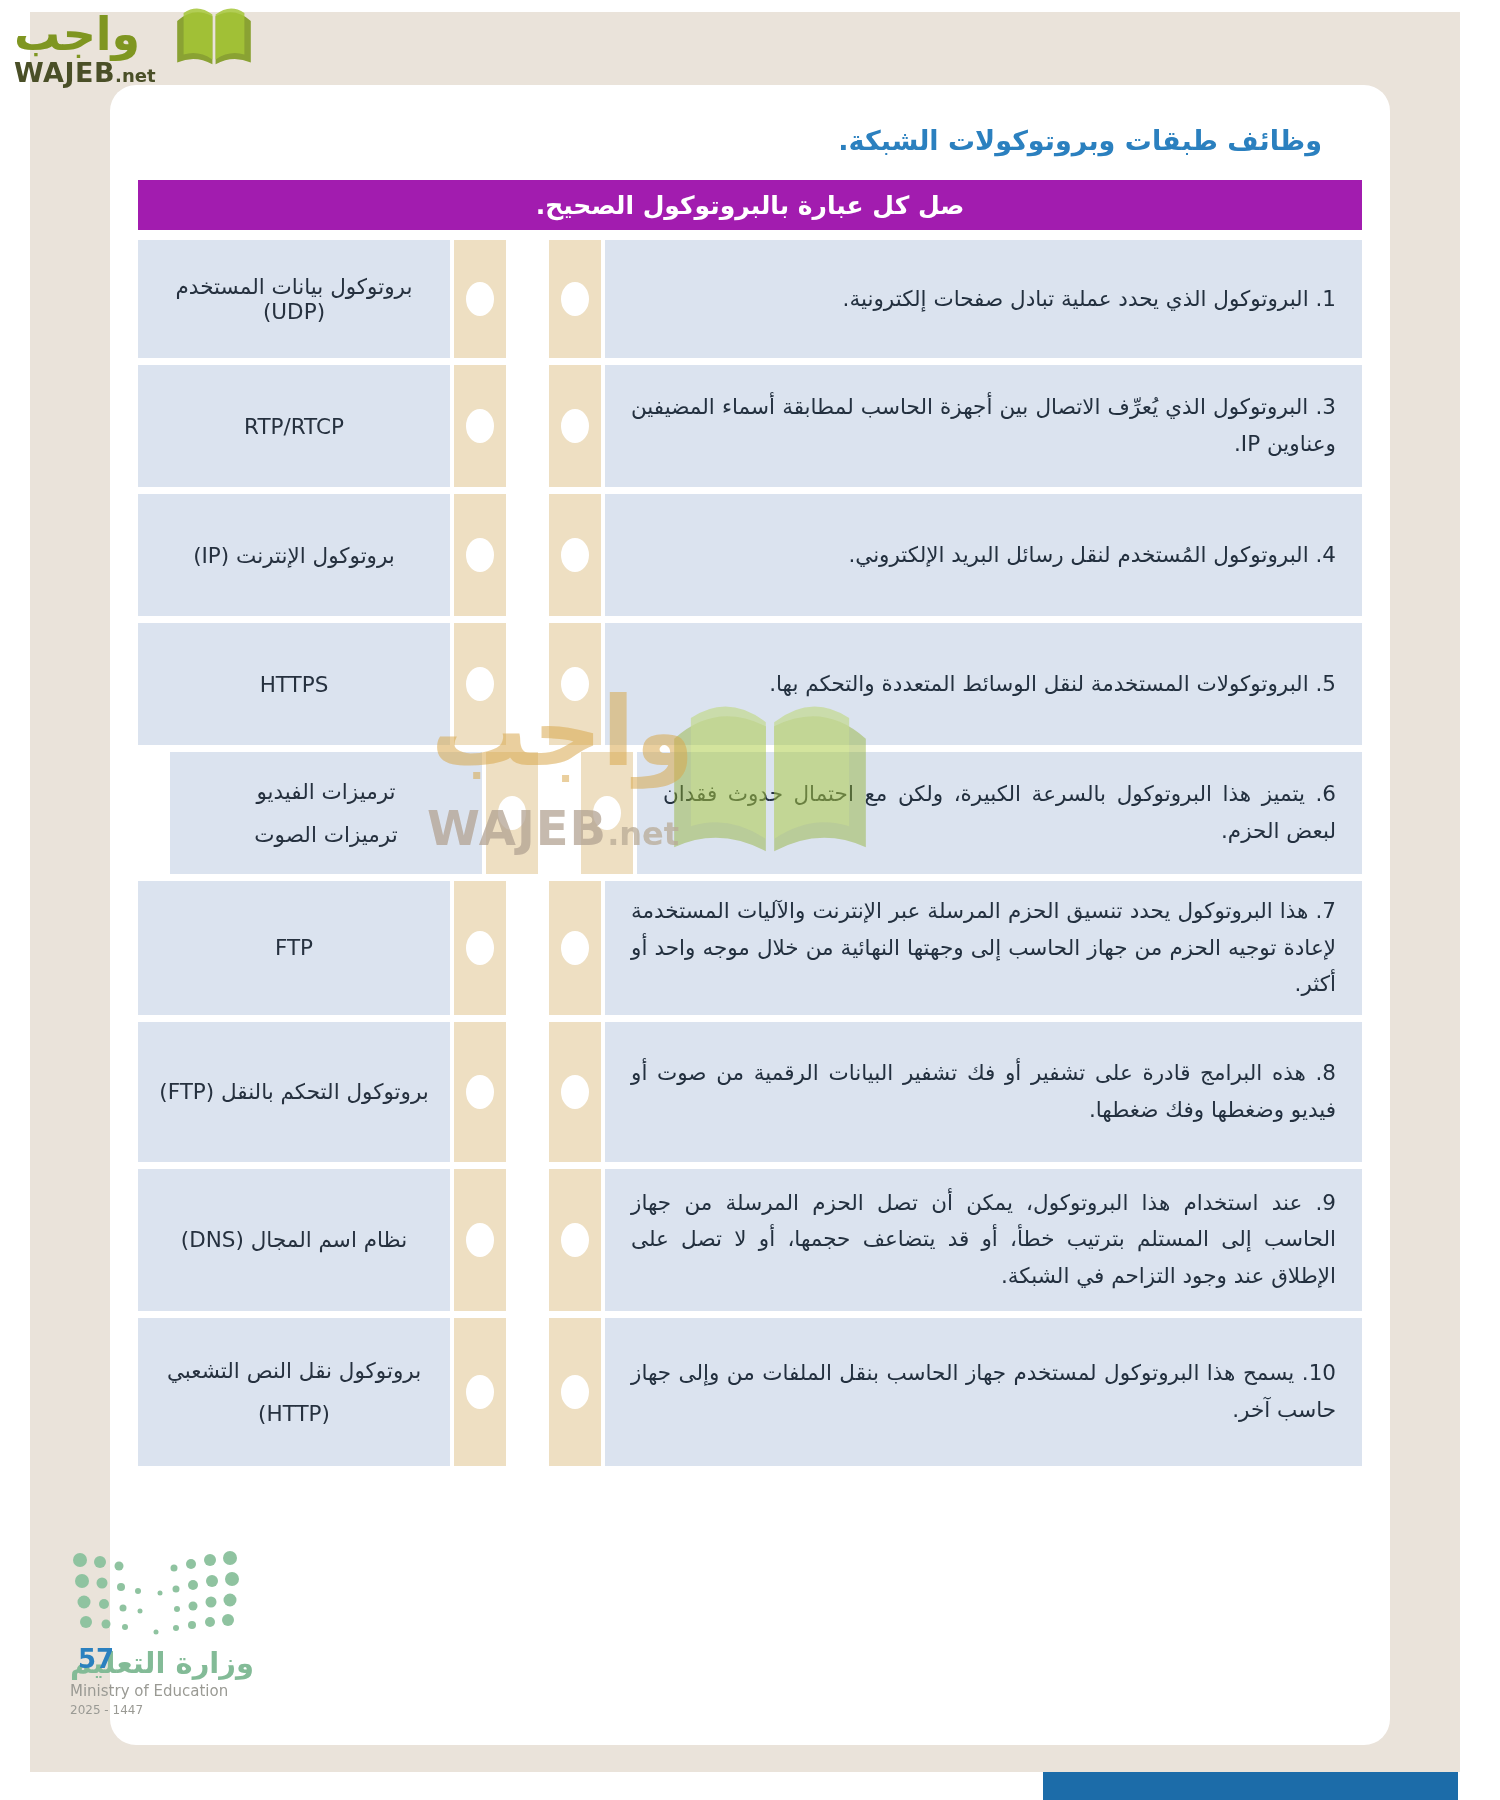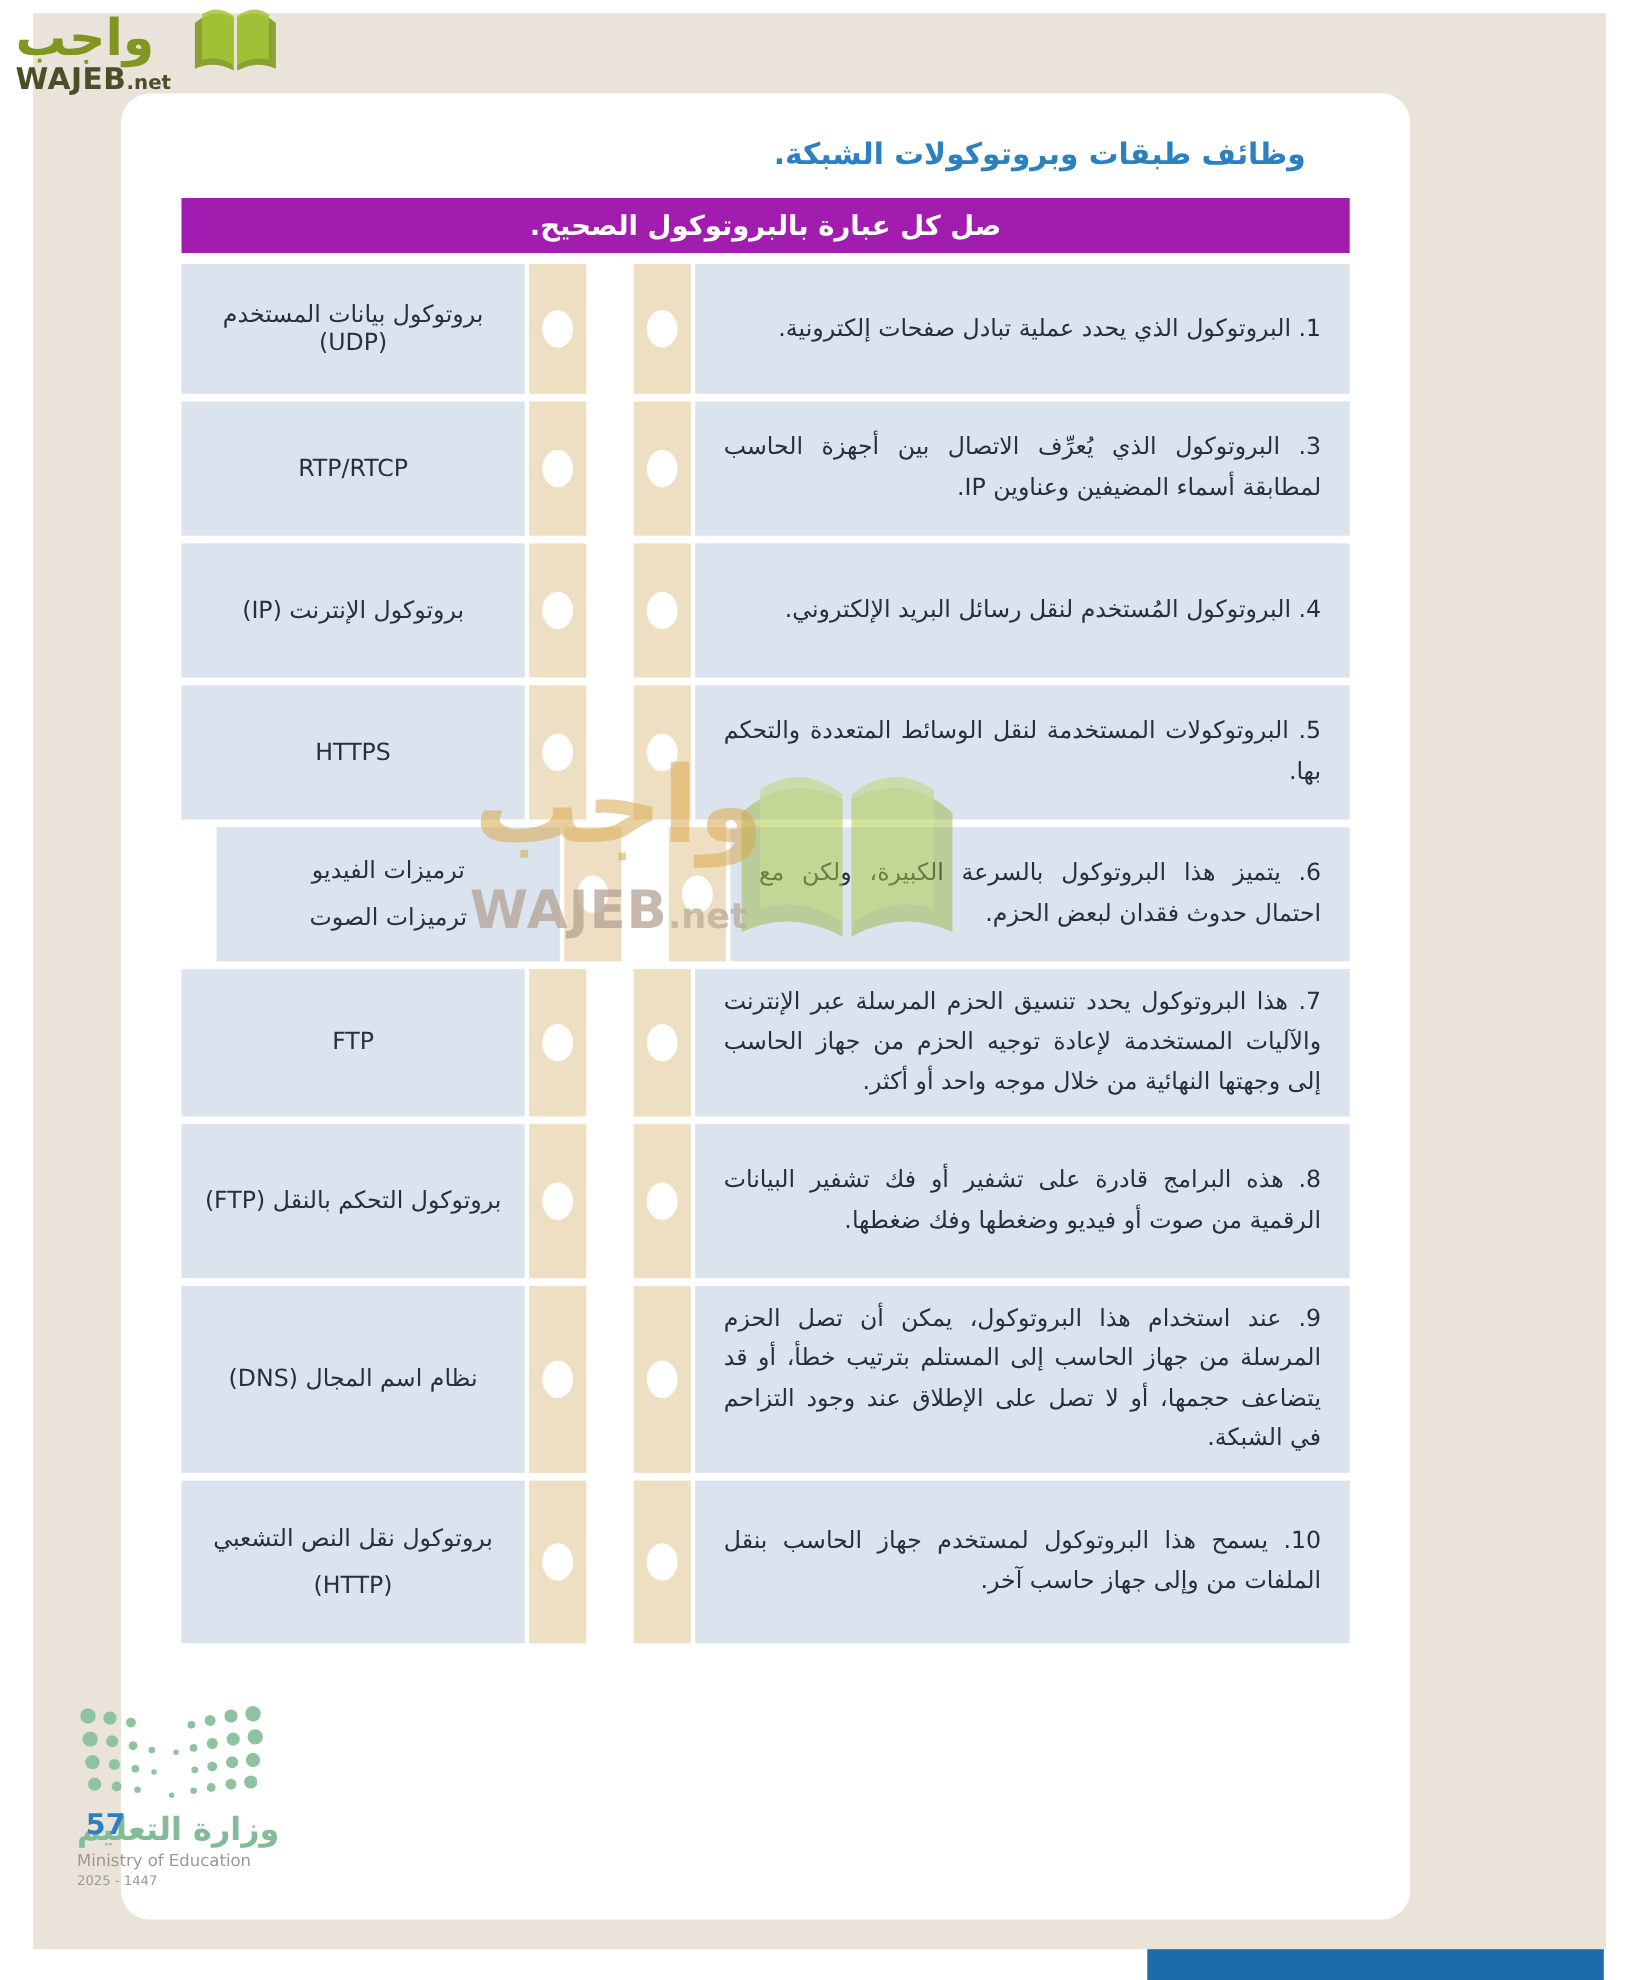--- a/index.html
+++ b/index.html
@@ -23,23 +23,23 @@
   }
   .wajeb-text-col { display: flex; flex-direction: column; align-items: flex-start; padding-top: 12px; }
   .wajeb-ar { font-size: 46px; font-weight: bold; color: #7f9621; line-height: 0.9; letter-spacing: -1px; }
   .wajeb-latin-line { font-weight: bold; color: #4a4f27; margin-top: 2px; }
   .wajeb-latin { font-size: 27px; letter-spacing: 0.5px; }
   .wajeb-tld { font-size: 18px; }
   .book-svg { display:block; }
   
   .card {
     position: absolute; left: 110px; top: 85px;
-    width: 1172px; height: 1660px;
+    width: 1280px; height: 1660px;
     background: #ffffff; border-radius: 26px;
-    padding: 0 55px;
+    padding: 0 28px;
   }
   .card-title {
     direction: rtl;
     margin-top: 40px;
     padding-right: 40px;
     text-align: right;
     font-size: 27px; font-weight: bold;
     color: #2b80bf;
   }
   .header-bar {

